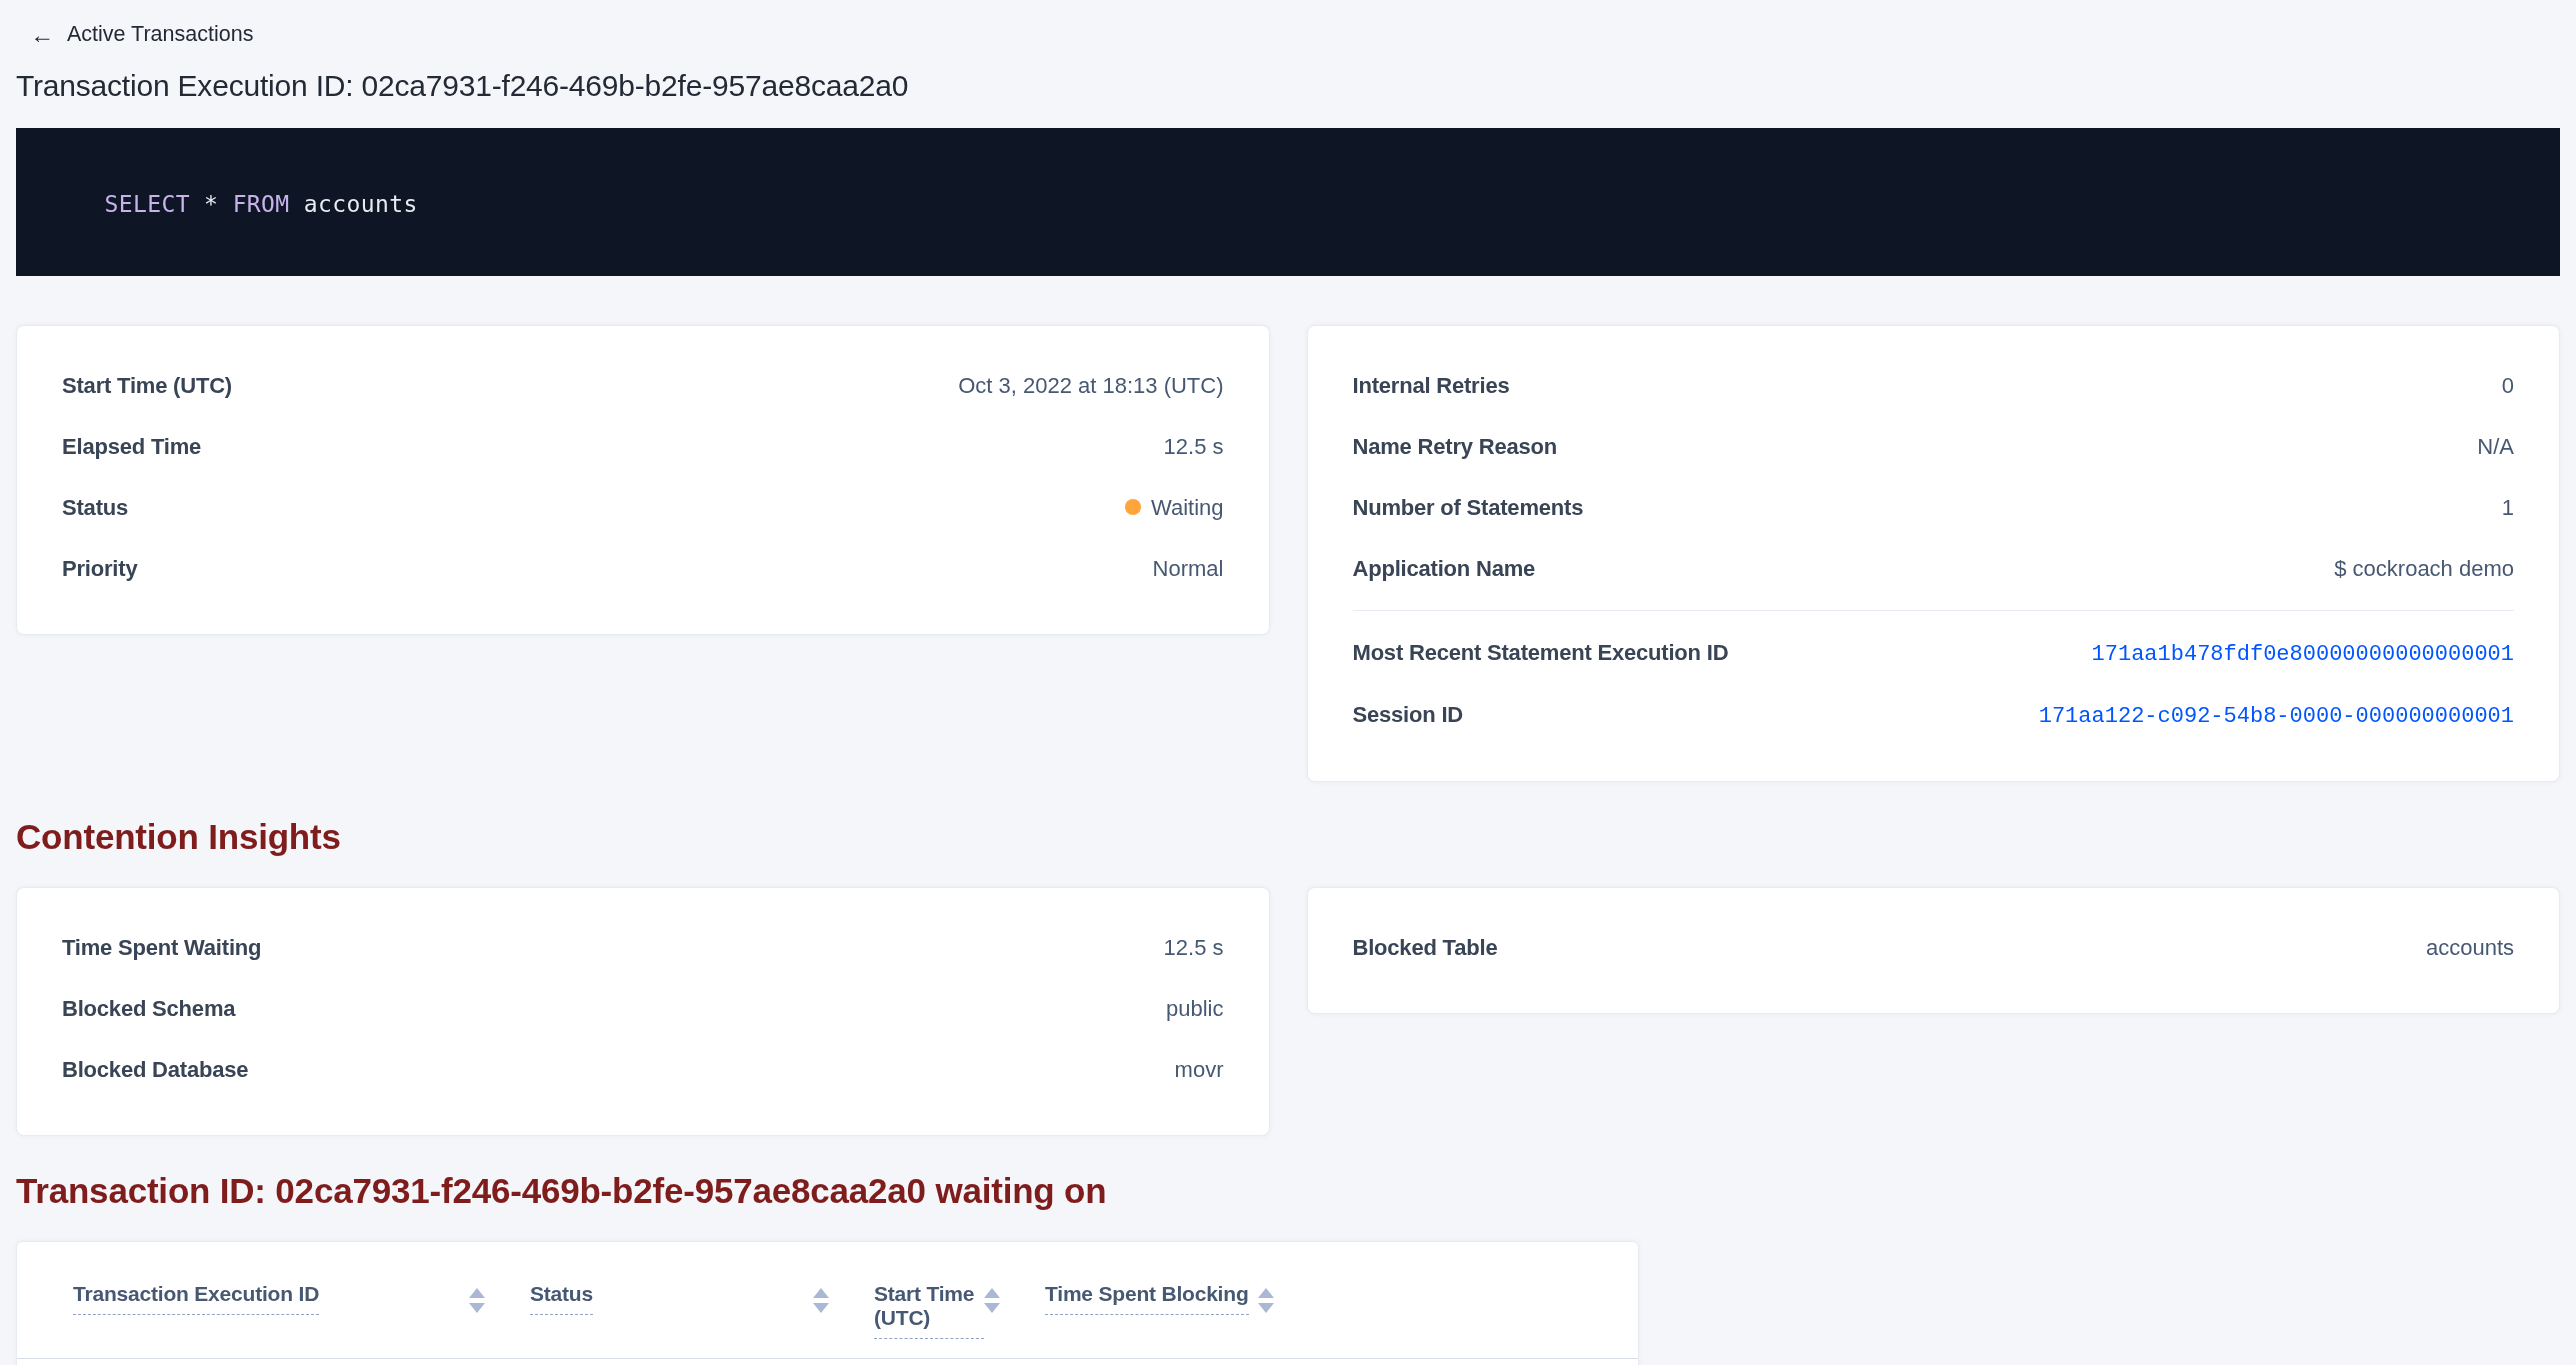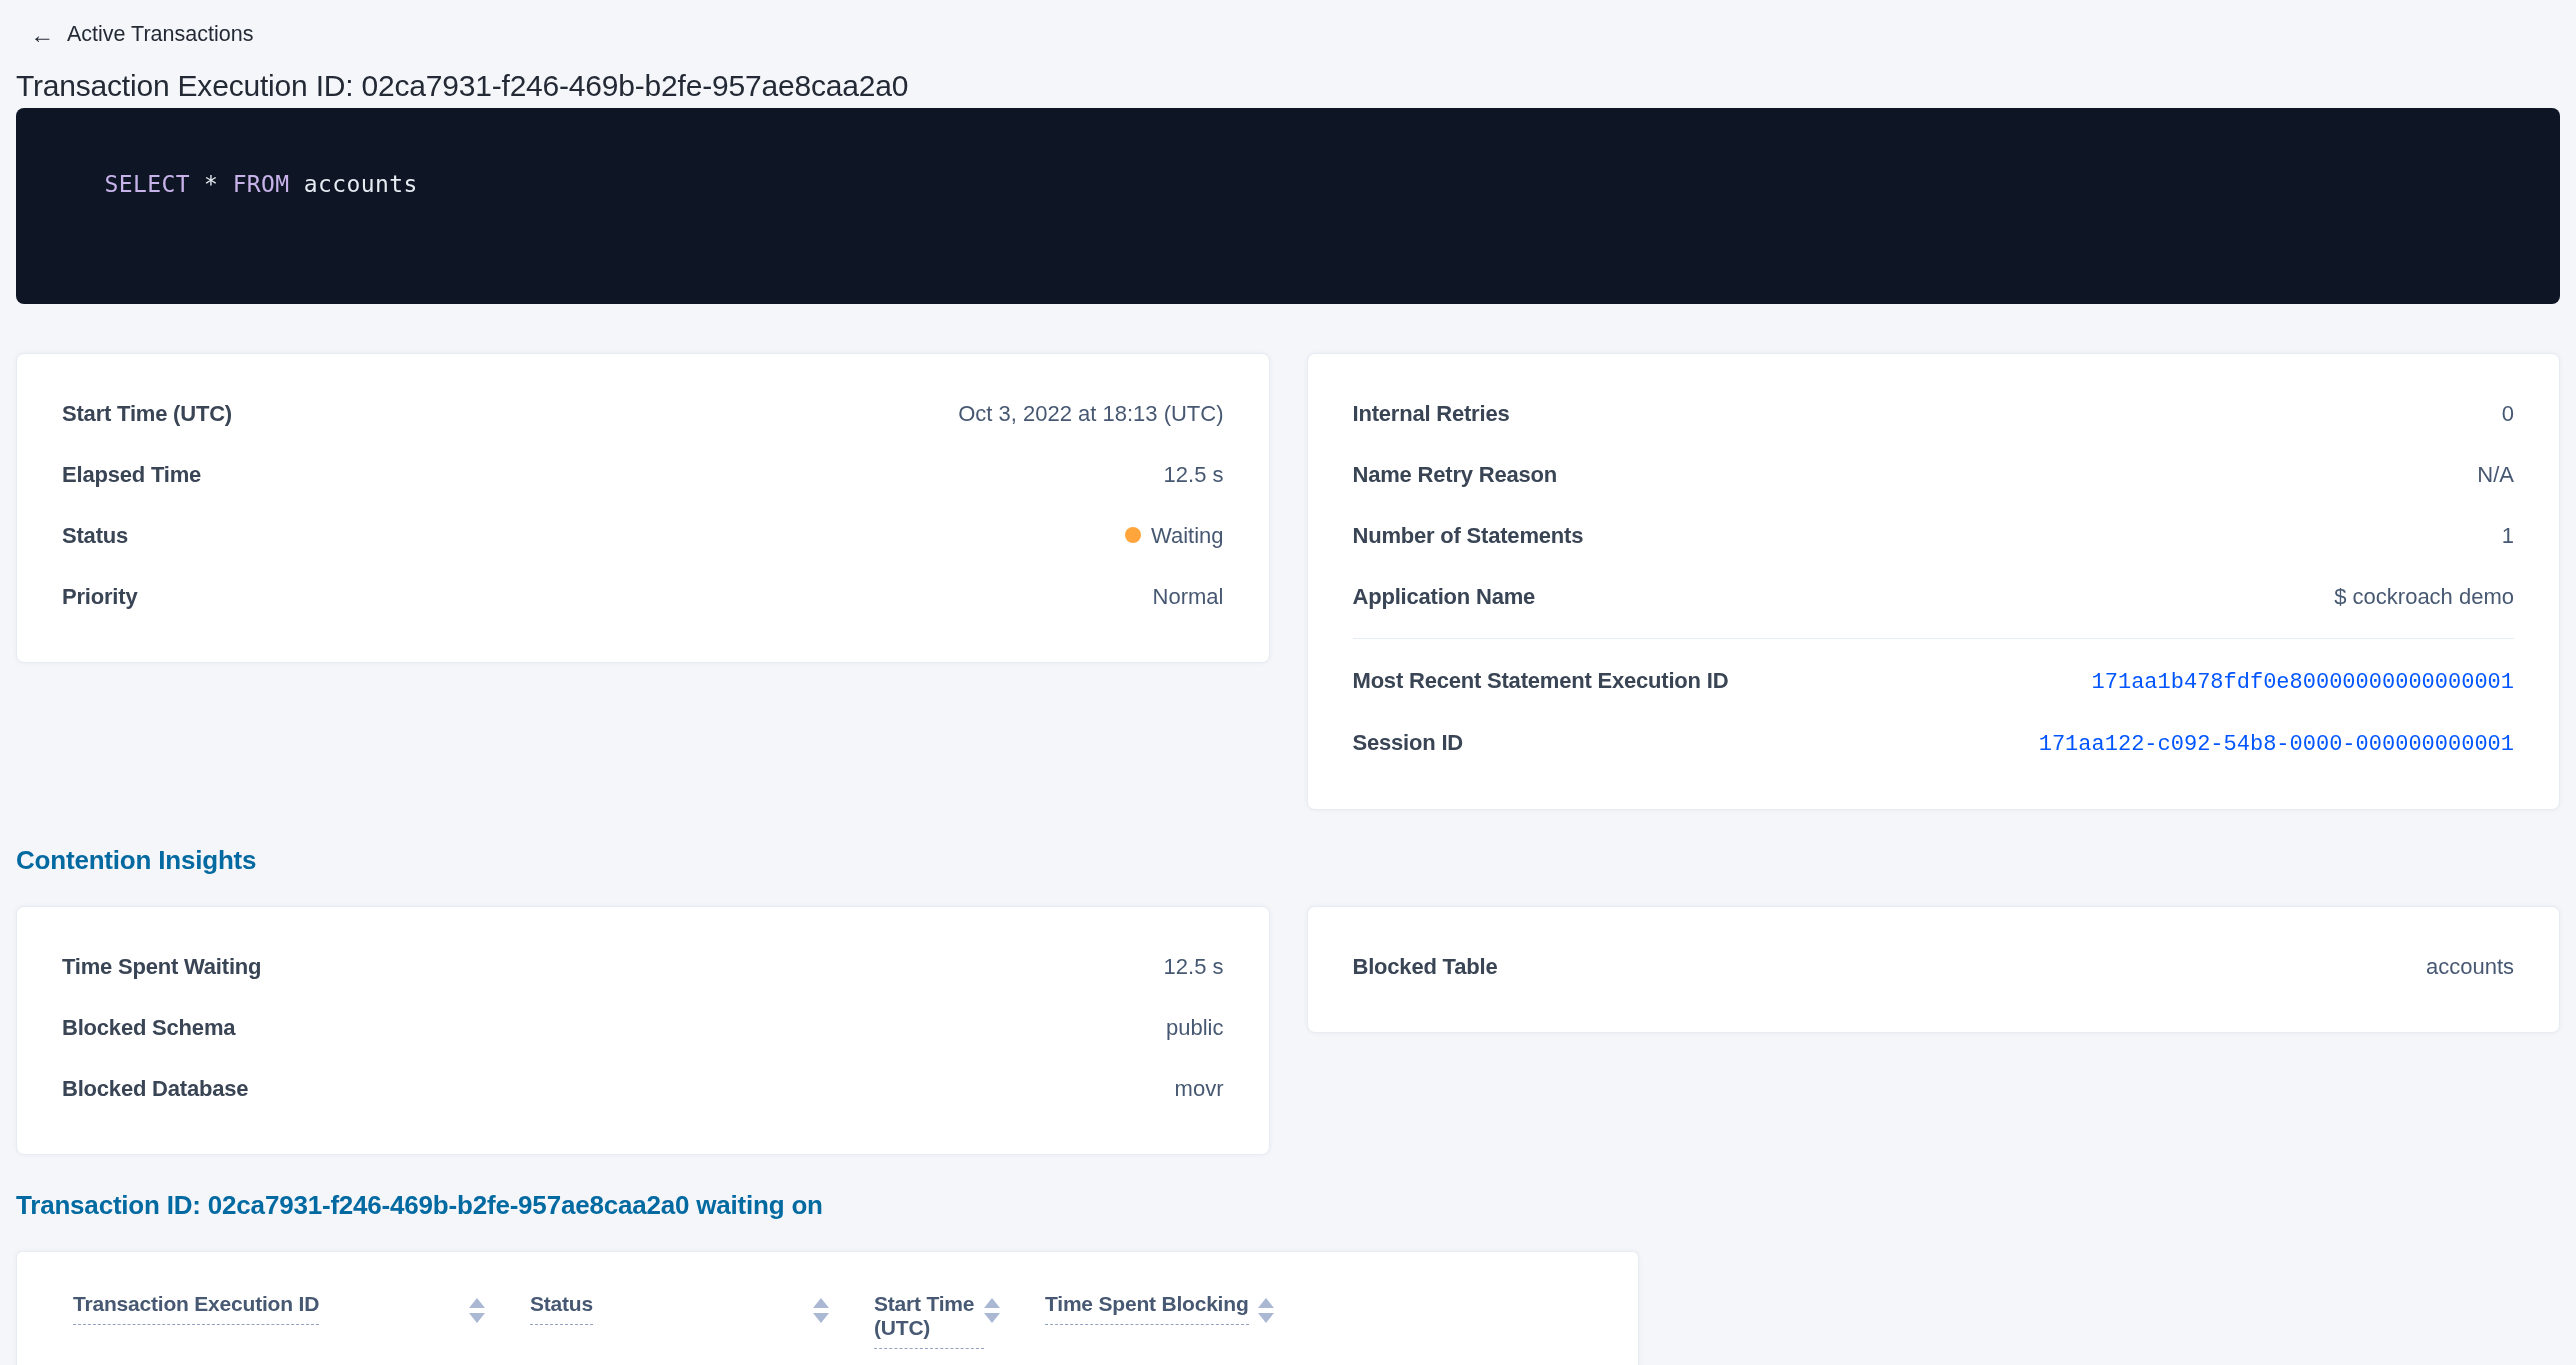--- a/index.html
+++ b/index.html
@@ -20,23 +20,23 @@
   }
   .back-link .arrow { font-size: 24px; line-height: 1; color: #242a35; }
   .page-title {
     margin-top: 22px;
     font-size: 30px; font-weight: 400; color: #242a35;
     letter-spacing: -0.2px;
   }
 
   
   .sql-box {
-    margin-top: 5px;
-    height: 196px;
-    border-radius: 8px;
+    margin-top: 25px;
+    height: 148px;
+    border-radius: 0;
     padding: 37px 33px;
     font-family: "DejaVu Sans Mono", "Liberation Mono", monospace;
     font-size: 23px;
     white-space: pre;
   }
   .sql-box .tok { letter-spacing: 0.4px; }
 
   
   .cards-row { display: flex; gap: 37px; margin-top: 49px; align-items: flex-start; }
   .card {
@@ -59,21 +59,21 @@
 
   .status-dot {
     display: inline-block;
     width: 16.7px; height: 16.7px; border-radius: 50%;
     margin-right: 9.5px; vertical-align: -0.8px;
   }
 
   
   .section-heading {
     margin-top: 35px;
-    font-size: 26px; font-weight: 700; color: #0369a1;
+    font-size: 35px; font-weight: 700; color: #7f1d1d;
     letter-spacing: -0.2px;
   }
   .cards-row.contention { margin-top: 30px; }
 
   
   .table-card {
     margin-top: 30px;
     width: 1623px;
     background: #ffffff;
     border: 0.8px solid #e7ecf3;

